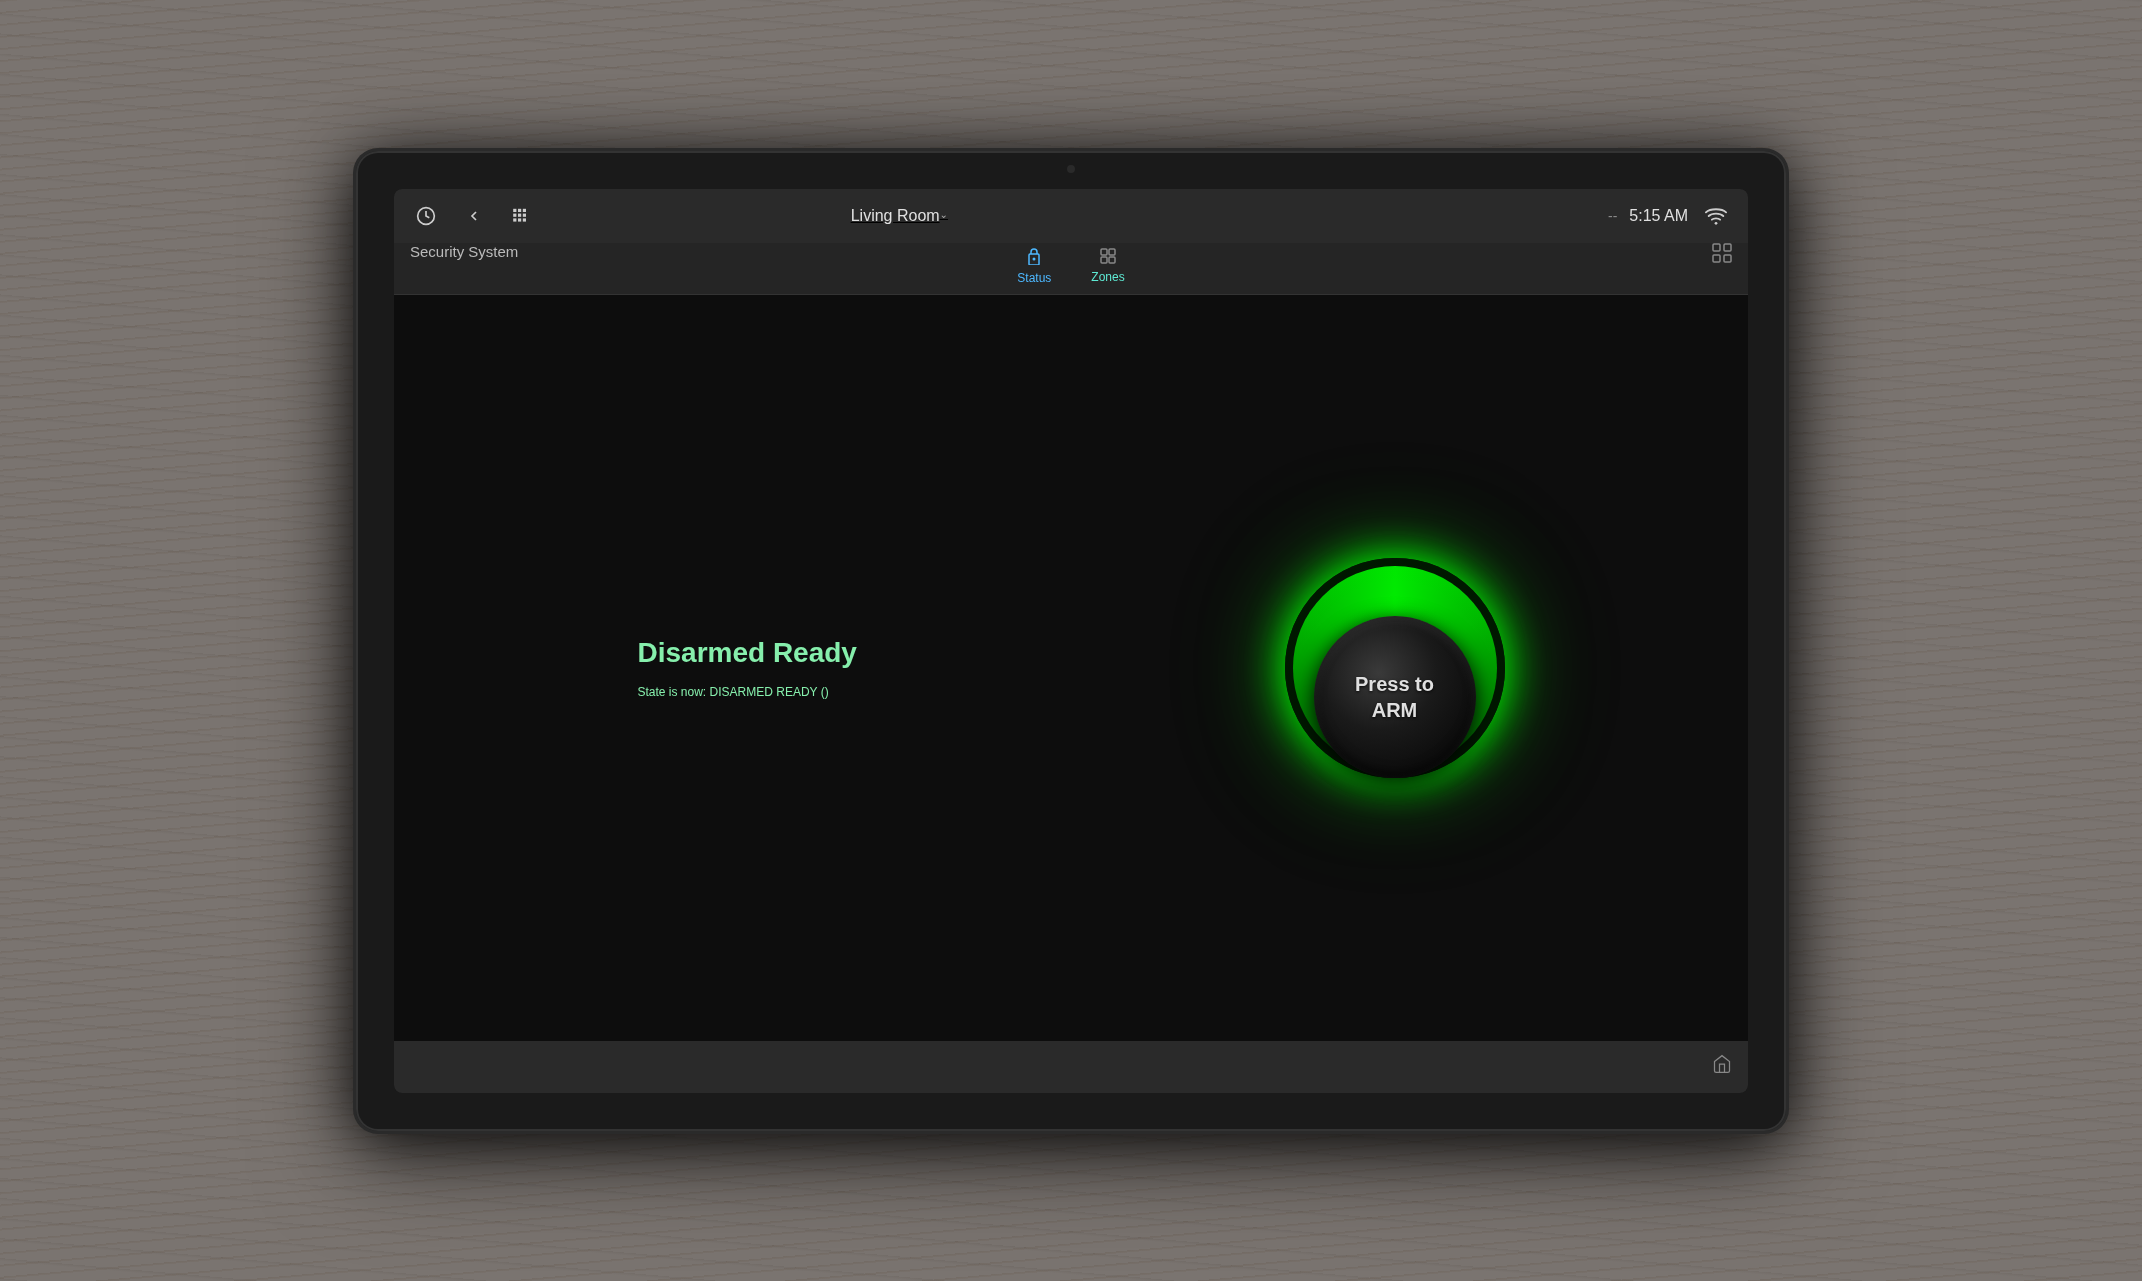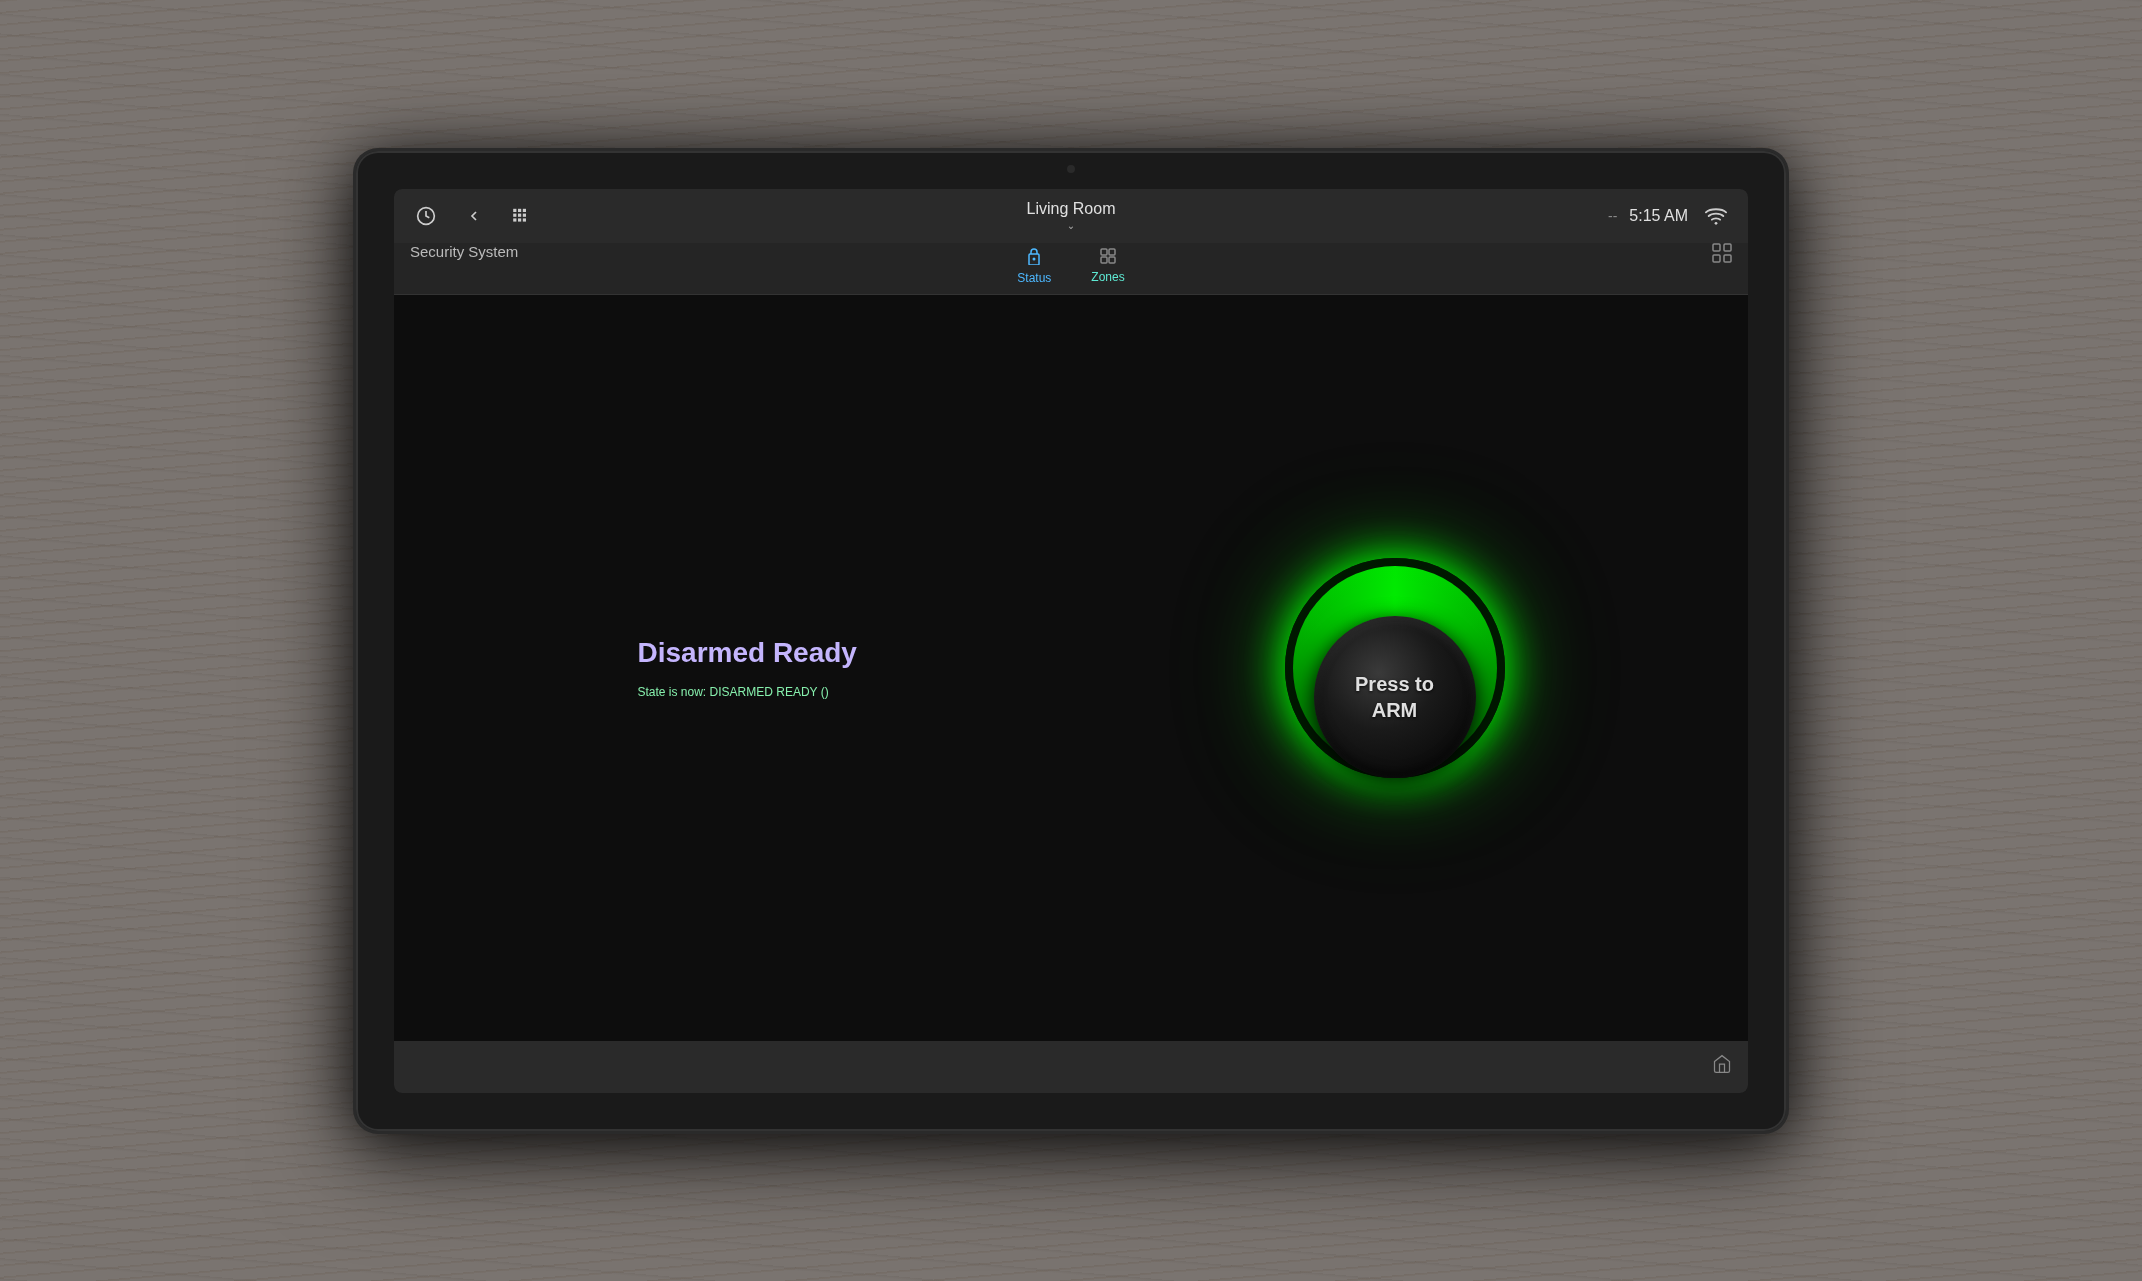--- a/index.html
+++ b/index.html
@@ -105,23 +105,24 @@
 
     .top-bar-left {
       display: flex;
       align-items: center;
       gap: 16px;
       flex: 1;
     }
 
     .top-bar-center {
       display: flex;
-      flex-direction: column;
-      align-items: center;
-      flex: 1;
+      flex-direction: row;
+      align-items: flex-start;
+      flex: 1;
+      text-decoration: underline;
     }
 
     .top-bar-right {
       display: flex;
       align-items: center;
       gap: 12px;
       flex: 1;
       justify-content: flex-end;
     }
 
@@ -244,21 +245,21 @@
     .status-section {
       display: flex;
       flex-direction: column;
       gap: 16px;
       min-width: 280px;
     }
 
     .disarmed-ready {
       font-size: 28px;
       font-weight: 700;
-      color: #c4b5fd;
+      color: #86efac;
     }
 
     .state-text {
       font-size: 12px;
       color: #86efac;
     }
 
     
     .arm-button-section {
       display: flex;

